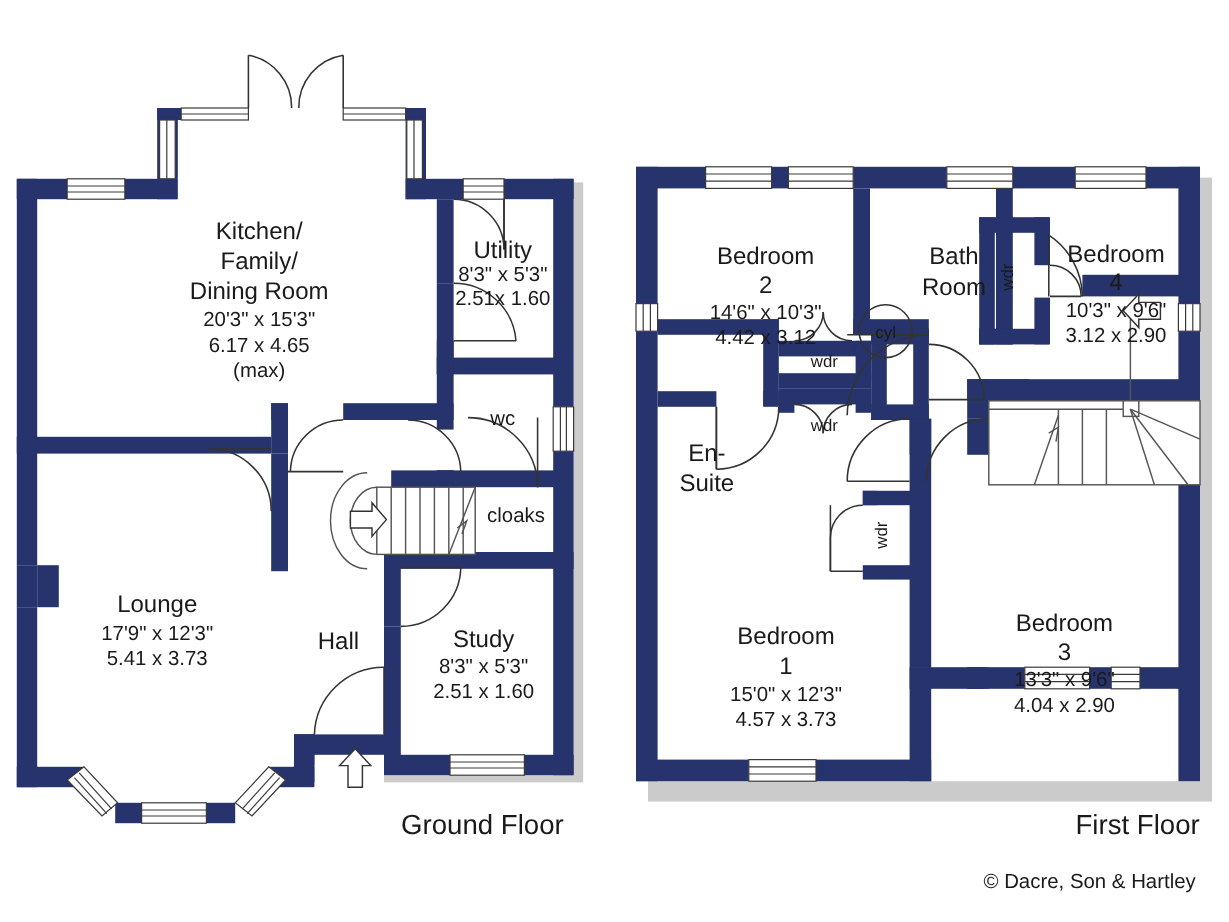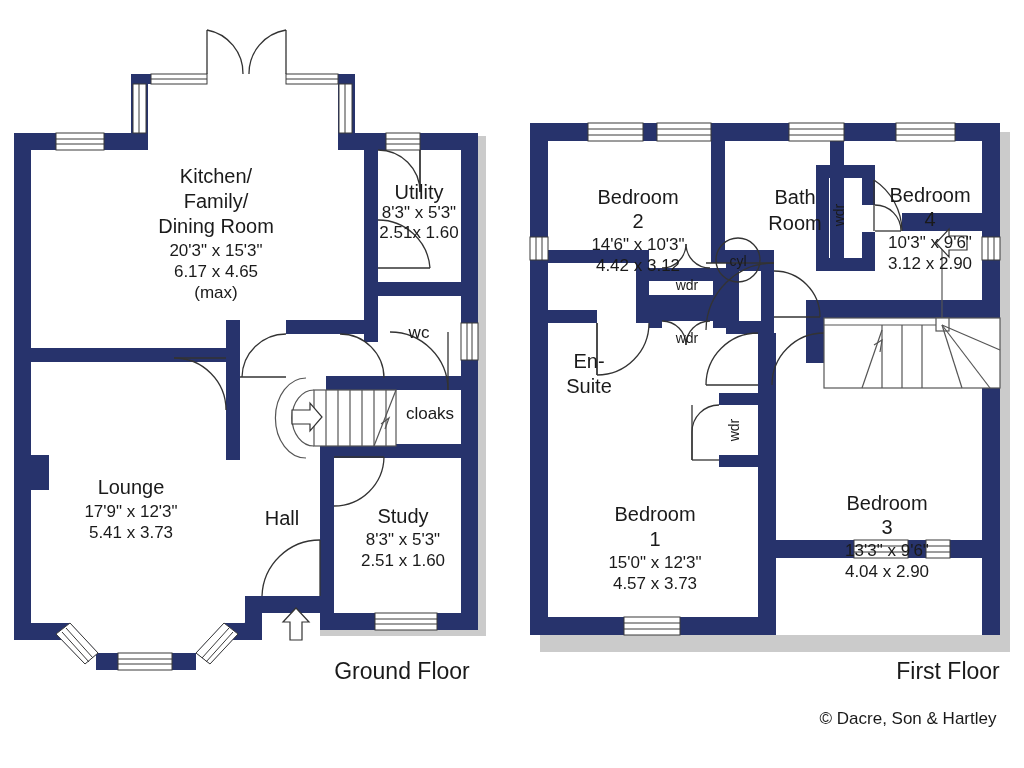--- a/index.html
+++ b/index.html
@@ -10,21 +10,21 @@
   body {
     width: 1024px;
     height: 768px;
     font-family: "Liberation Sans", sans-serif;
     color: #1a1a1a;
     overflow: hidden;
     position: relative;
   }
   #plan-root {
     position: absolute;
-    left: 0; top: 0;
+    left: 0; top: 16px;
     width: 1024px;
     height: 632px;
   }
   svg.floorplan {
     display: block;
   }
   .wall {
     fill: #27336c;
     stroke: none;
   }

